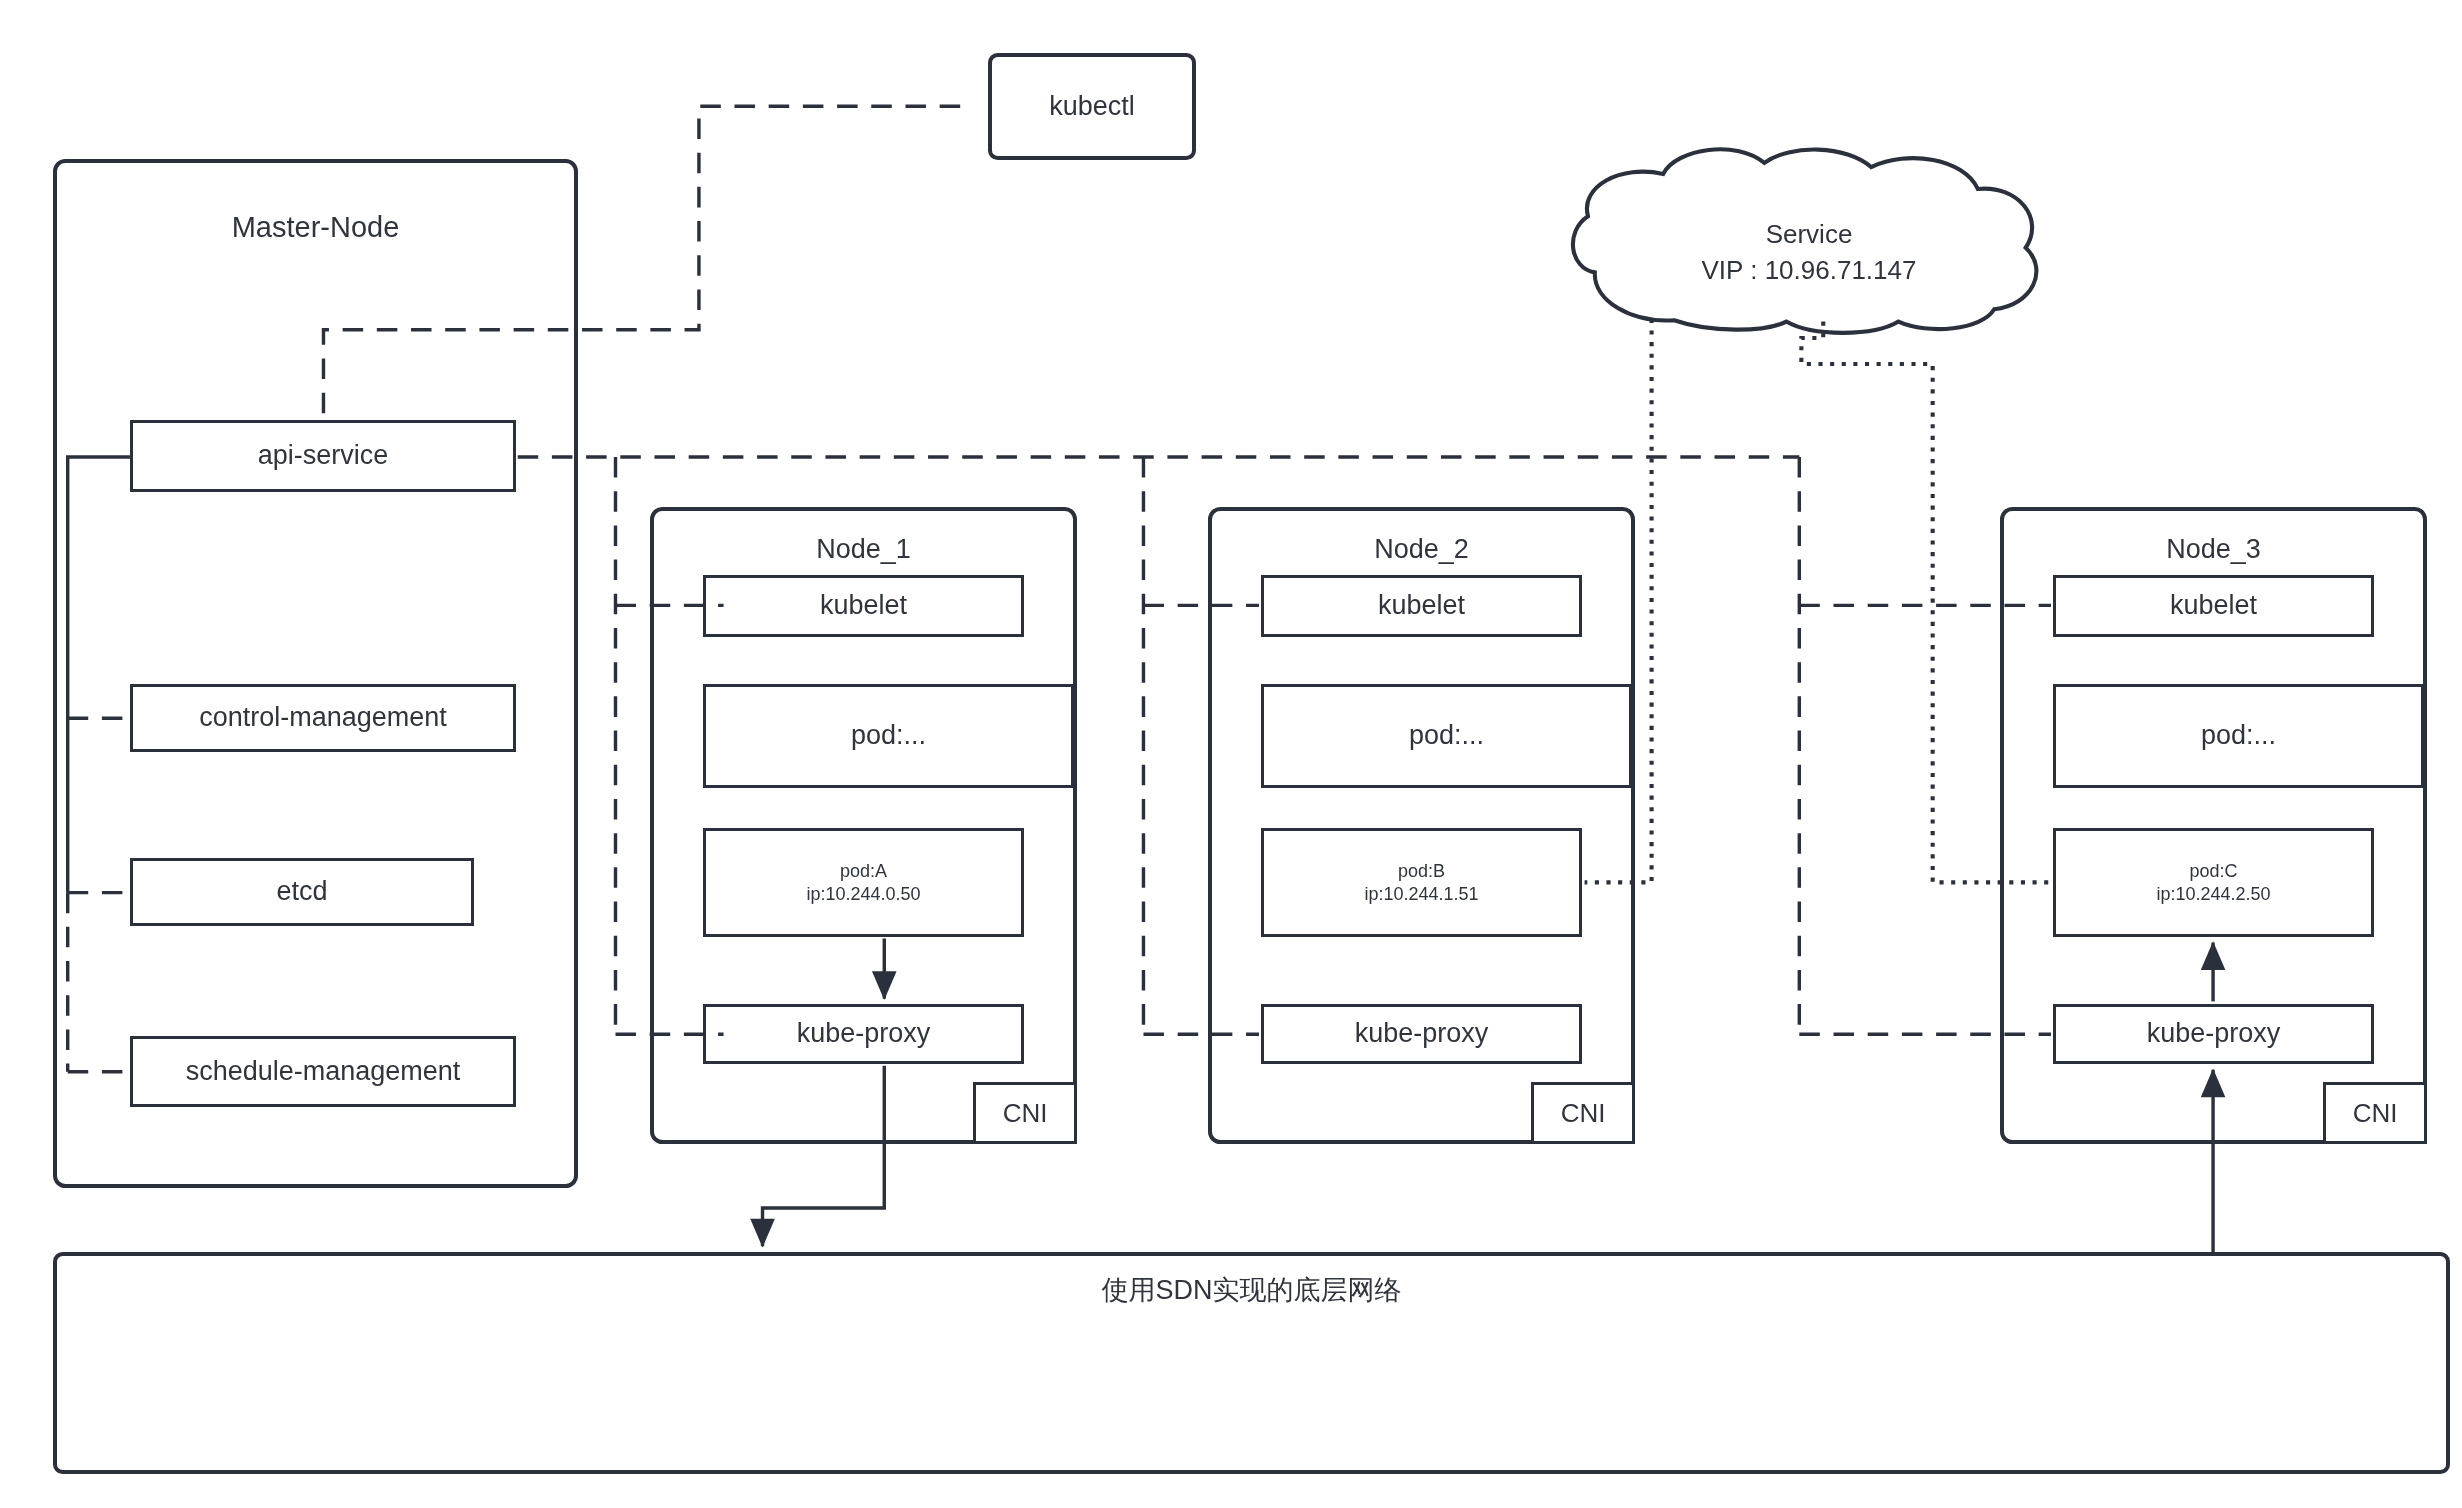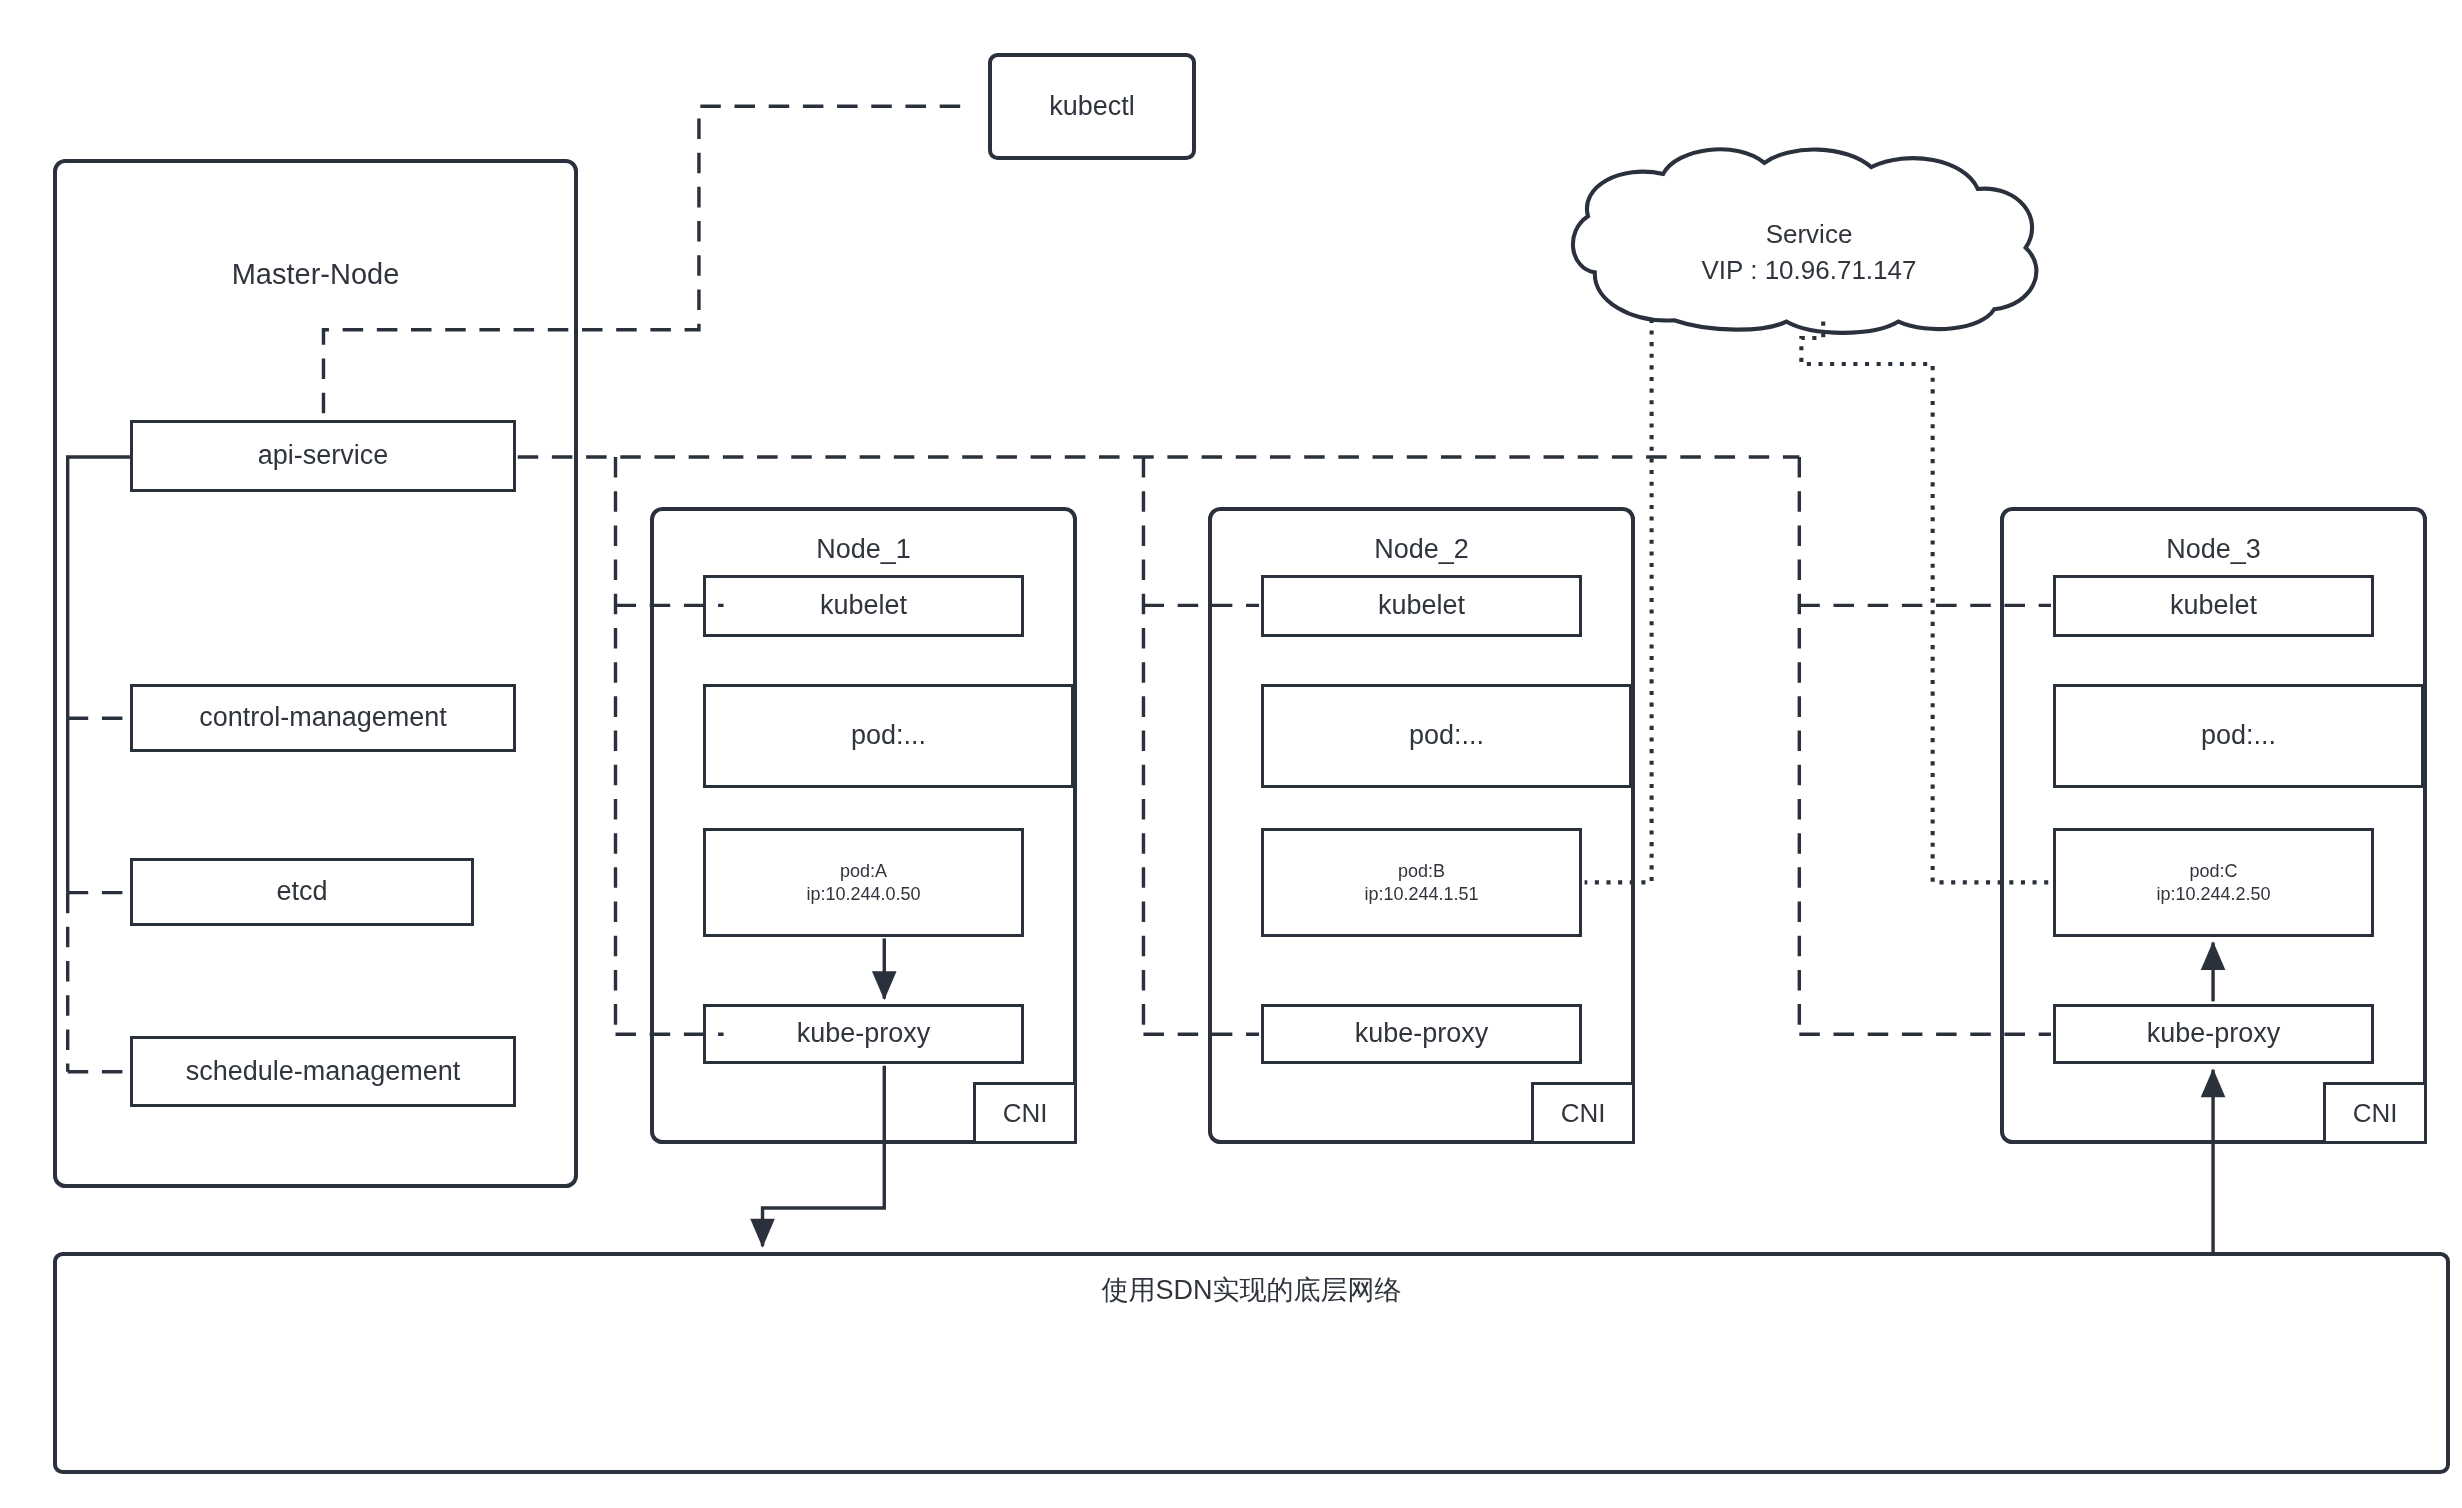--- a/index.html
+++ b/index.html
@@ -32,21 +32,21 @@
     display:flex;flex-direction:column;align-items:center;justify-content:center;
     font-size:27px;line-height:1.25;text-align:center;
     z-index:1;
   }
   .title{
     position:absolute;left:0;right:0;text-align:center;
     font-size:29px;z-index:1;
   }
   
   #master-box{left:53px;top:159px;width:525px;height:1029px;}
-  #master-title{top:48px;margin-top:47px;}
+  #master-title{top:48px;}
   #api-box{left:73px;top:257px;width:386px;height:72px;}
   #control-box{left:73px;top:521px;width:386px;height:68px;}
   #etcd-box{left:73px;top:695px;width:344px;height:68px;}
   #schedule-box{left:73px;top:873px;width:386px;height:71px;}
   
   #kubectl-box{
     position:absolute;left:960px;top:53px;width:208px;height:107px;
     box-sizing:border-box;border:4.1px solid var(--line);border-radius:9.6px;
     background:var(--bg);display:flex;align-items:center;justify-content:center;
     font-size:27px;z-index:1;margin-left:28px;

